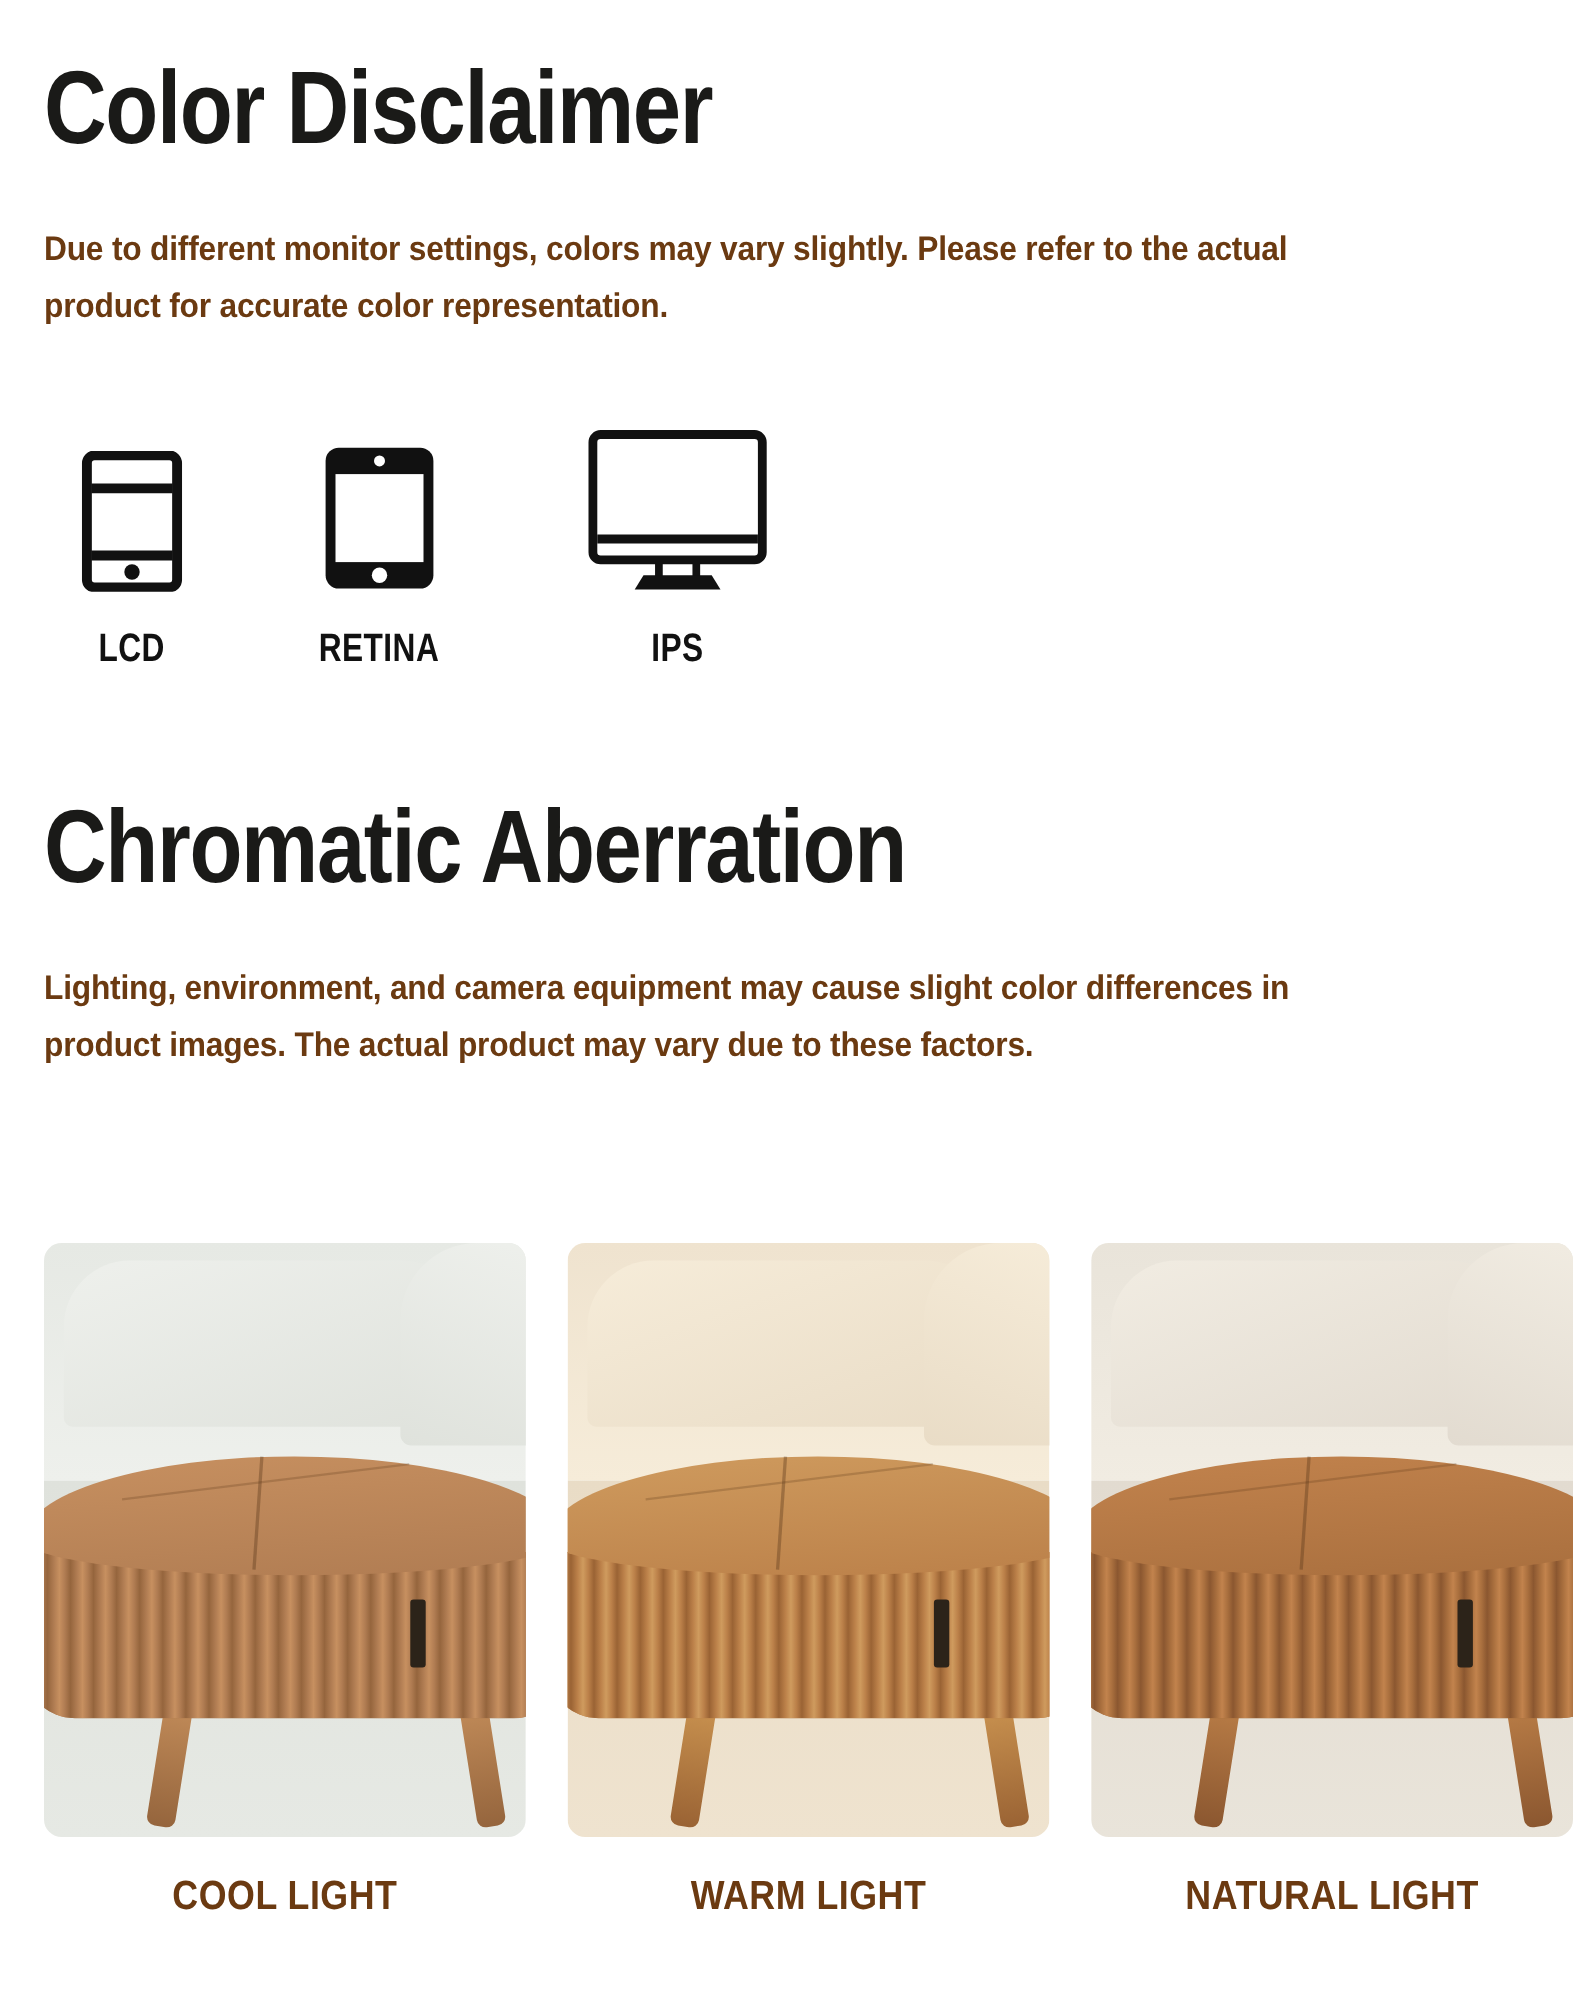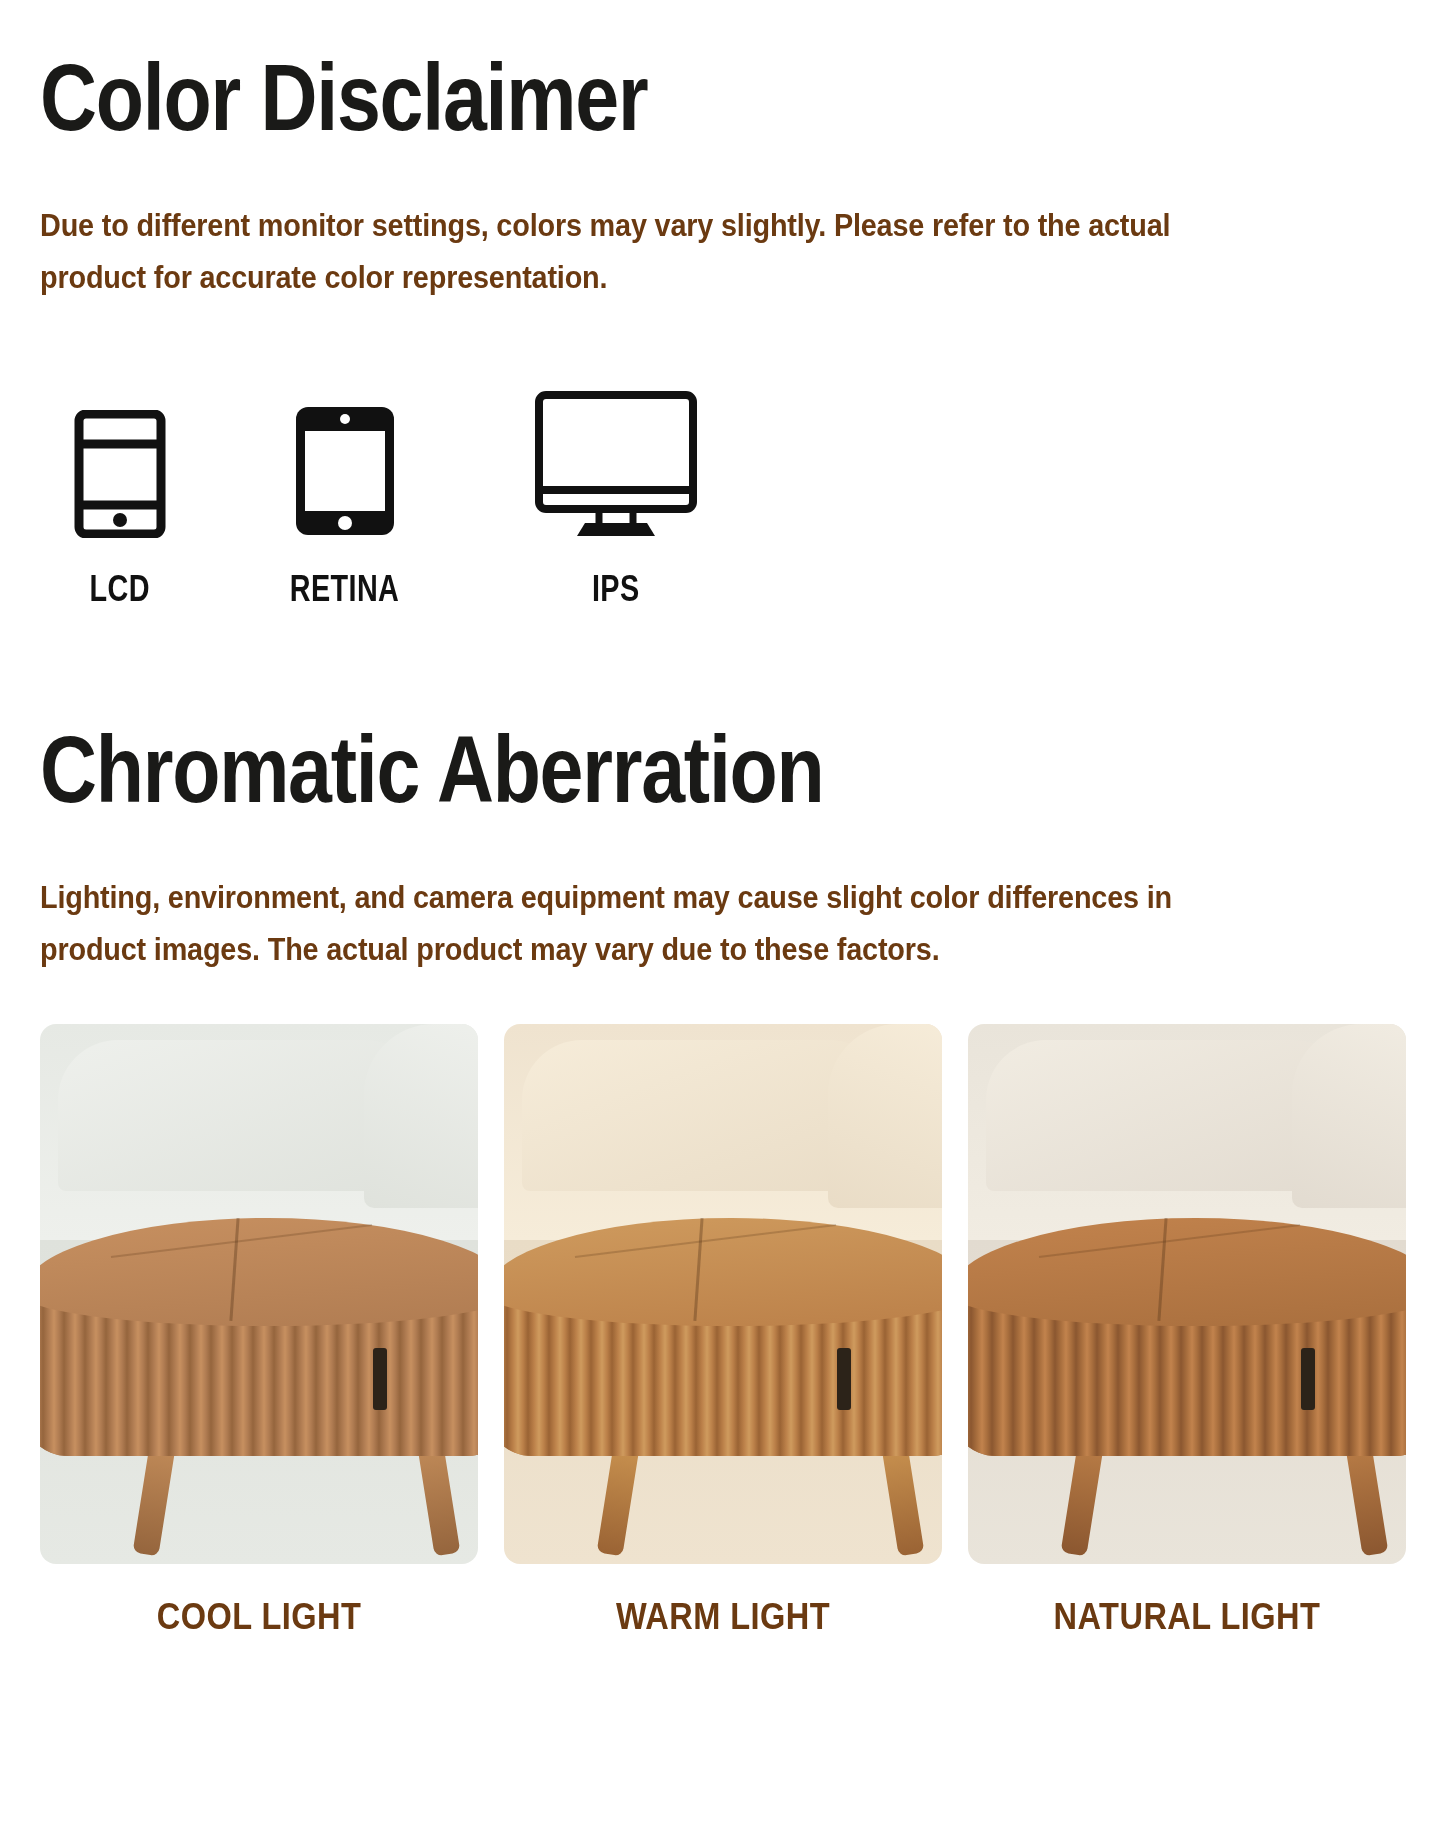--- a/index.html
+++ b/index.html
@@ -61,23 +61,23 @@
     white-space:nowrap;
   }
   #cell-lcd{margin-left:34px;}
   #cell-retina{margin-left:110px;}
   #cell-led{margin-left:100px;}
   #cell-ips{margin-left:120px;}
   #cell-pls{margin-left:130px;}
 
   
   #cards{
-    position:absolute;left:40px;top:1024px;
+    position:absolute;left:40px;top:1130px;
     width:1370px;
-    display:flex;gap:26px;
+    display:flex;gap:38px;
   }
   .card{width:438px;}
   .photo{
     width:438px;height:540px;border-radius:16px;overflow:hidden;
     position:relative;
   }
   .card-label{
     margin-top:32px;text-align:center;
     font-weight:bold;font-size:37px;color:#6b3a11;
     letter-spacing:0.5px;

